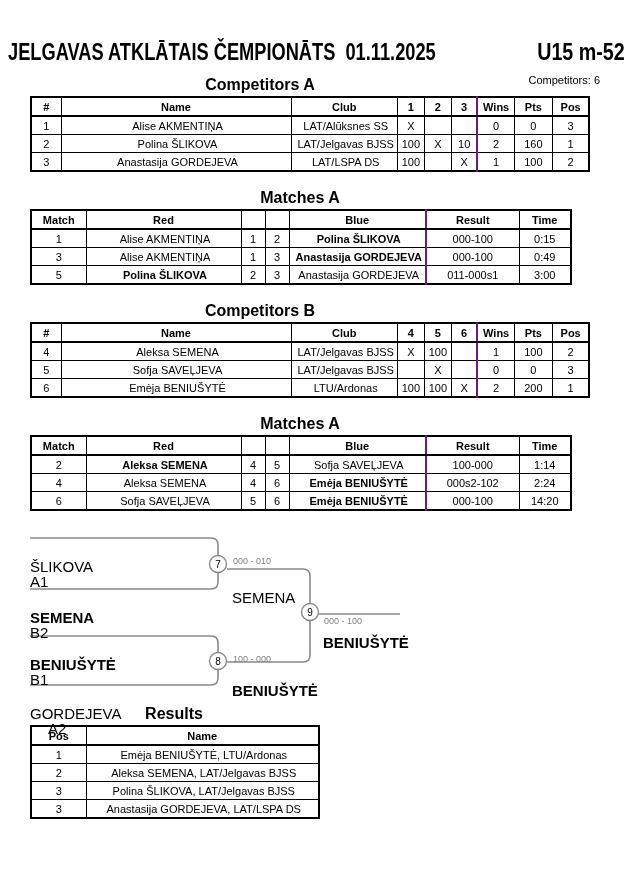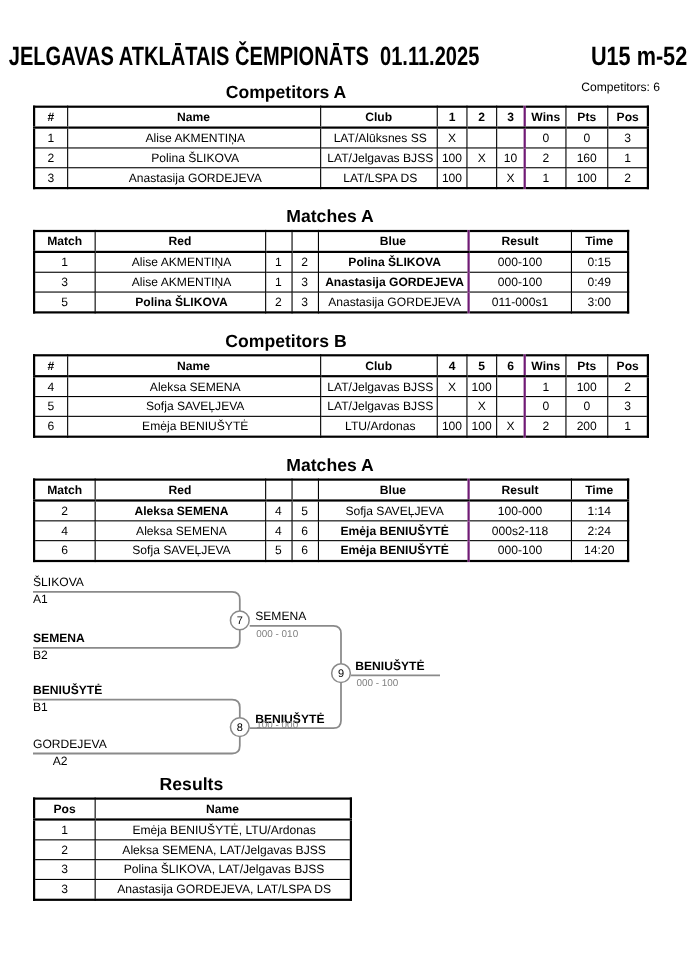--- a/index.html
+++ b/index.html
@@ -29,21 +29,21 @@
   th,td { border:1px solid #000; font-size:11px; height:17px; padding:0 3px;
           overflow:hidden; white-space:nowrap; text-align:center; vertical-align:middle; }
   th { font-weight:bold; }
   thead th { border-bottom:2px solid #000; }
   .tl { border-left:2px solid #701a75; }
   .left { text-align:center; padding-left:6px; }
   .b { font-weight:bold; }
   
   .bracket { position:relative; width:630px; height:183px; margin-top:11px; }
   .bracket svg { position:absolute; left:0; top:0; }
-  .blabel { position:absolute; font-size:11px; line-height:13px; white-space:nowrap; }
+  .blabel { position:absolute; font-size:15px; line-height:13px; white-space:nowrap;margin-top:36px; }
   .bscore { position:absolute; font-size:9px; line-height:11px; color:#808080; white-space:nowrap; }
   .bold { font-weight:bold; }
 </style>
 </head>
 <body>
 
 <div class="title-main">JELGAVAS ATKLĀTAIS ČEMPIONĀTS  01.11.2025</div>
 <div class="title-class">U15 m-52</div>
 <div class="competitors-count">Competitors: 6</div>
 
@@ -257,21 +257,21 @@
       <td class="left">Sofja SAVEĻJEVA</td>
       <td class="tl">100-000</td>
       <td>1:14</td>
     </tr>
     <tr>
       <td>4</td>
       <td class="left">Aleksa SEMENA</td>
       <td>4</td>
       <td>6</td>
       <td class="left b">Emėja BENIUŠYTĖ</td>
-      <td class="tl">000s2-118</td>
+      <td class="tl">000s2-102</td>
       <td>2:24</td>
     </tr>
     <tr>
       <td>6</td>
       <td class="left">Sofja SAVEĻJEVA</td>
       <td>5</td>
       <td>6</td>
       <td class="left b">Emėja BENIUŠYTĖ</td>
       <td class="tl">000-100</td>
       <td>14:20</td>
@@ -297,21 +297,21 @@
       <text x="218" y="45.5">7</text>
       <text x="218" y="142.5">8</text>
       <text x="310" y="93.5">9</text>
     </g>
   </svg>
   <div class="blabel" style="left:30px;top:2px">ŠLIKOVA</div>
   <div class="blabel" style="left:30px;top:17px">A1</div>
   <div class="blabel bold" style="left:30px;top:53px">SEMENA</div>
   <div class="blabel" style="left:30px;top:68px">B2</div>
   <div class="blabel" style="left:232px;top:33px">SEMENA</div>
-  <div class="bscore" style="left:233px;top:49px">000 - 010</div>
+  <div class="bscore" style="left:233px;top:34px">000 - 010</div>
   <div class="blabel bold" style="left:323px;top:78px">BENIUŠYTĖ</div>
   <div class="bscore" style="left:324px;top:94px">000 - 100</div>
   <div class="blabel bold" style="left:30px;top:100px">BENIUŠYTĖ</div>
   <div class="blabel" style="left:30px;top:115px">B1</div>
   <div class="blabel" style="left:30px;top:149px">GORDEJEVA</div>
   <div class="blabel" style="left:48px;top:164px">A2</div>
   <div class="blabel bold" style="left:232px;top:126px">BENIUŠYTĖ</div>
   <div class="bscore" style="left:233px;top:132px">100 - 000</div>
 </div>
 

